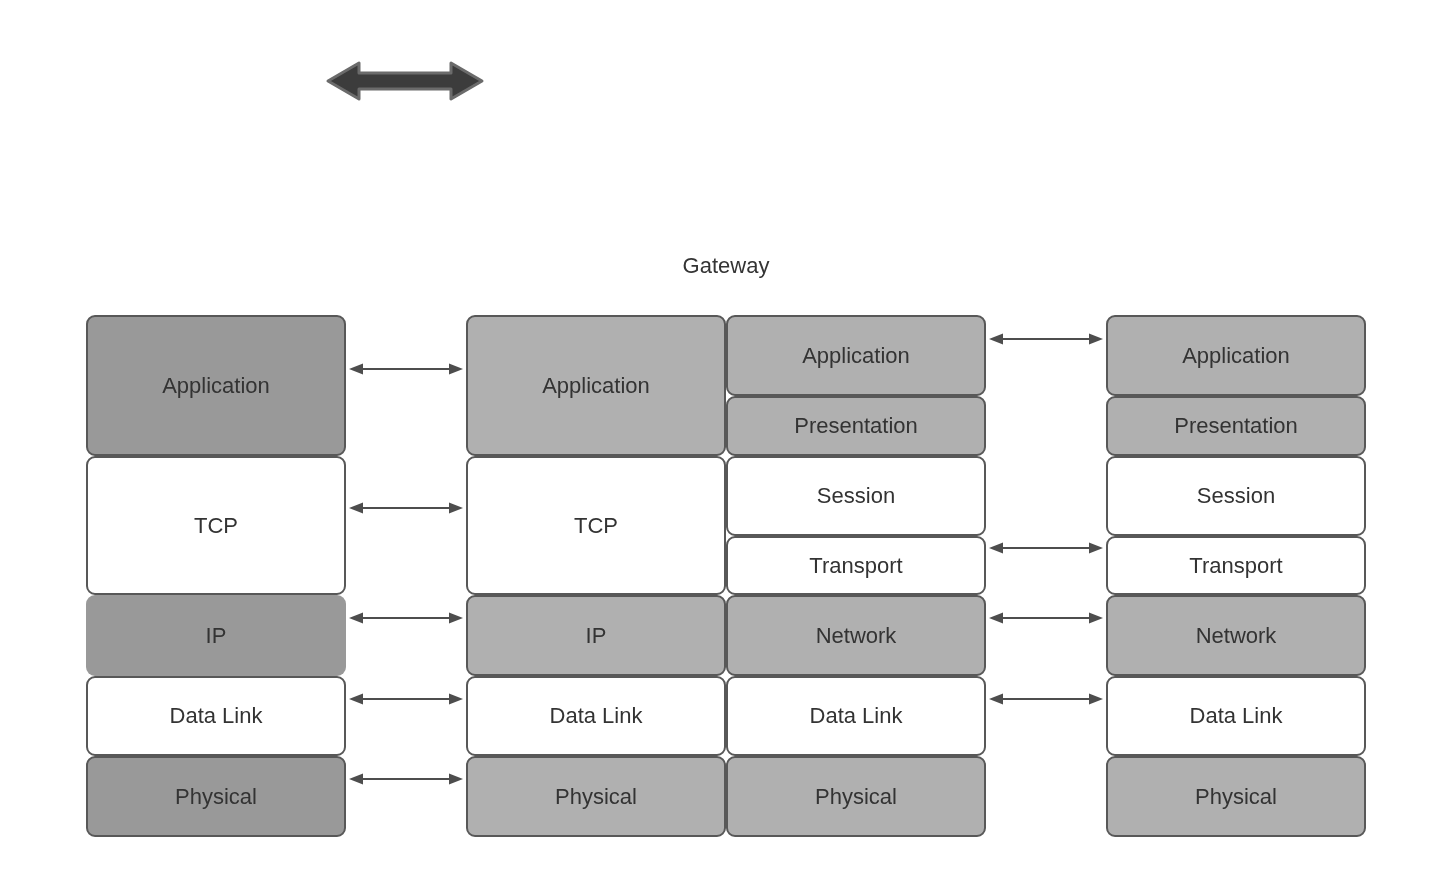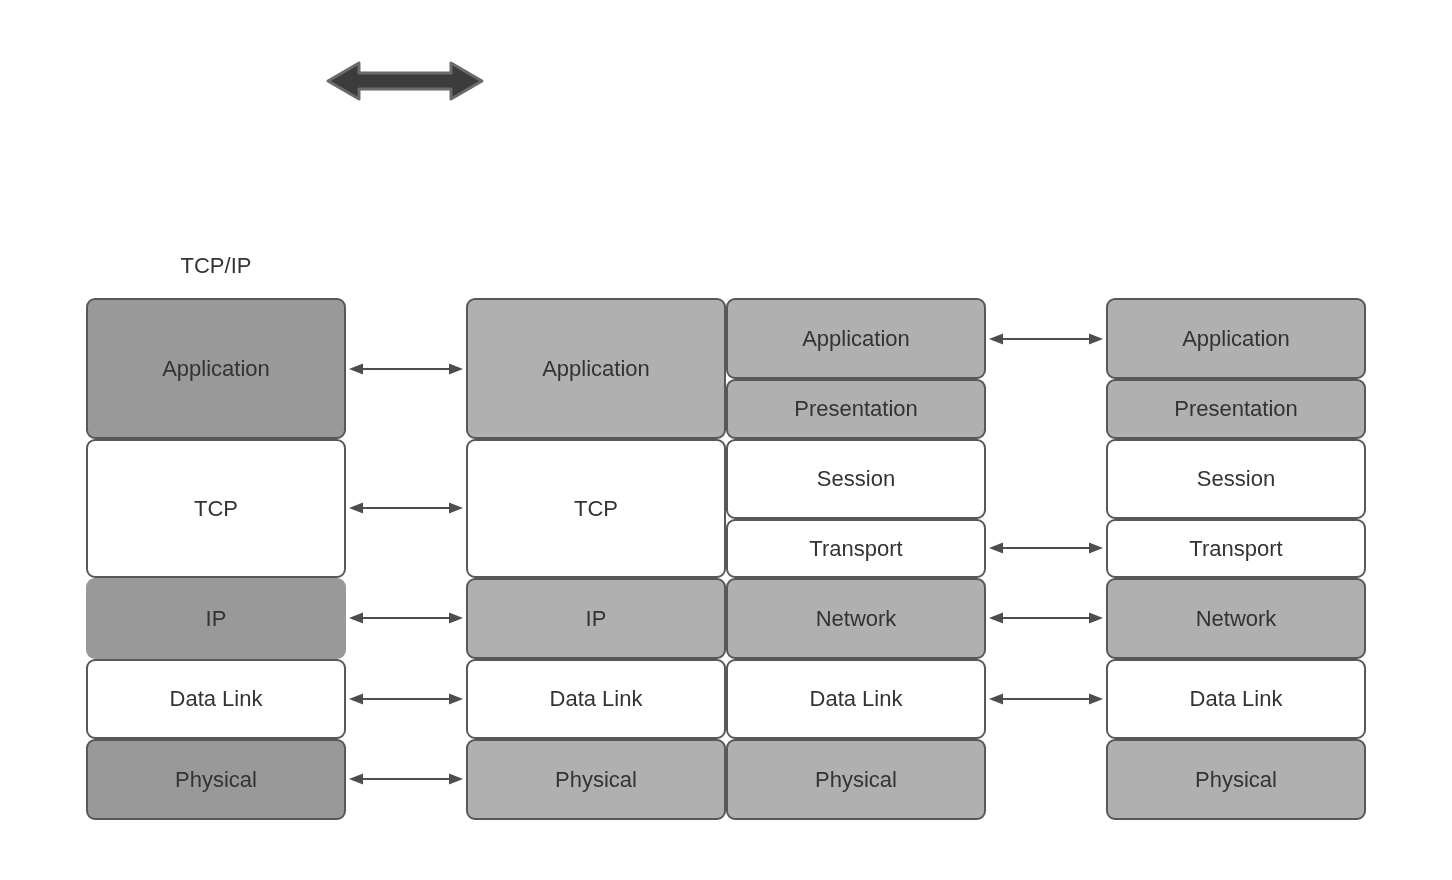--- a/index.html
+++ b/index.html
@@ -27,41 +27,42 @@
   .layer-box {
     position: absolute;
     box-sizing: border-box;
     display: flex;
     align-items: center;
     justify-content: center;
     border-radius: 9px;
     font-size: 22px;
     color: #333333;
     white-space: nowrap;
+    margin-top: 17px;
   }
   .layer-box.bordered {
     border: 2px solid #585858;
   }
   .connector {
     position: absolute;
     display: block;
   }
   .thick-arrow {
     position: absolute;
     display: block;
   }
 </style>
 </head>
 <body>
 
 <div id="canvas">
     <svg class="thick-arrow" width="160" height="42" viewBox="0 0 160 42" style="left: 325px; top: 60px;">
       <polygon points="3,21 34,3 34,13 126,13 126,3 157,21 126,39 126,29 34,29 34,39" fill="#3c3c3c" stroke="#6b6b6b" stroke-width="3" stroke-linejoin="round"></polygon>
     </svg>
-    <div class="col-header" style="left: 86px; width: 260px; top: 252px;">TCP/IP</div>
+    <div class="col-header" style="left: 466px; width: 520px; top: 252px;">Gateway</div>
     <div class="layer-box bordered" style="left: 86px; width: 260px; top: 298px; height: 141px; background: rgb(153, 153, 153);">
       <span>Application</span>
     </div>
     <div class="layer-box bordered" style="left: 86px; width: 260px; top: 439px; height: 139px; background: rgb(255, 255, 255);">
       <span>TCP</span>
     </div>
     <div class="layer-box" style="left: 86px; width: 260px; top: 578px; height: 81px; background: rgb(153, 153, 153);">
       <span>IP</span>
     </div>
     <div class="layer-box bordered" style="left: 86px; width: 260px; top: 659px; height: 80px; background: rgb(255, 255, 255);">

